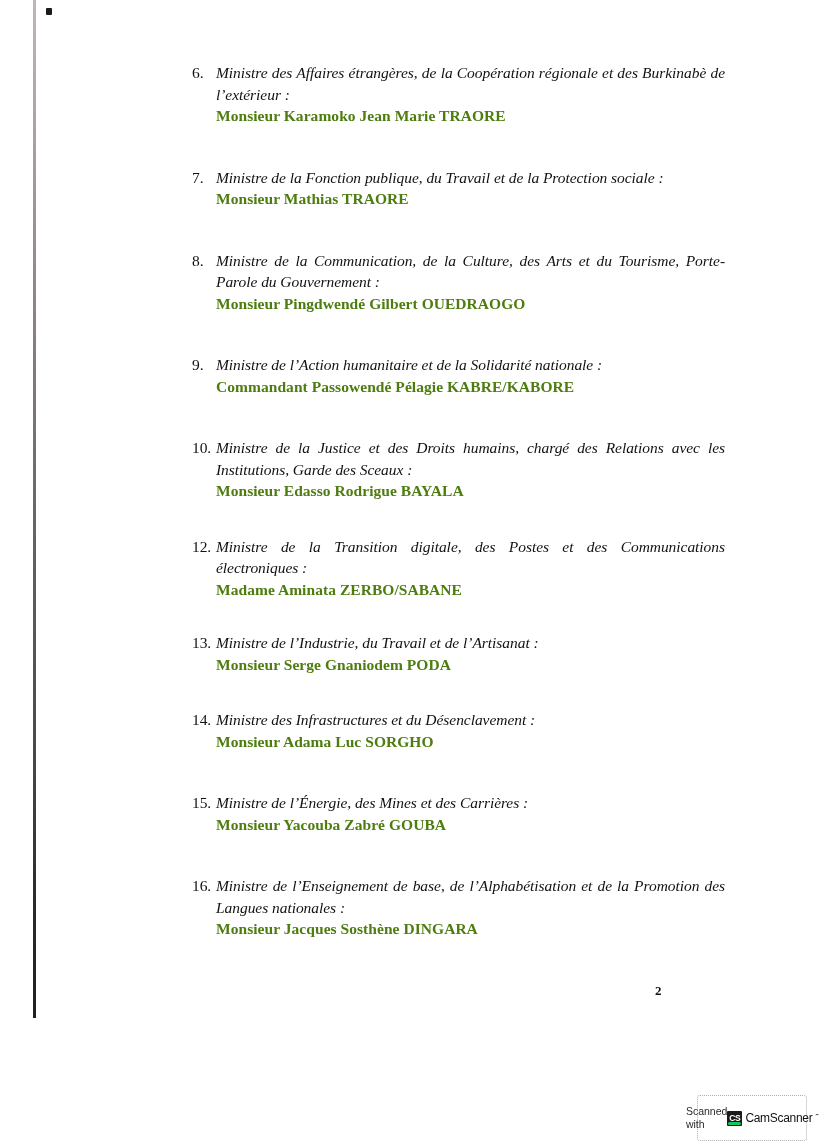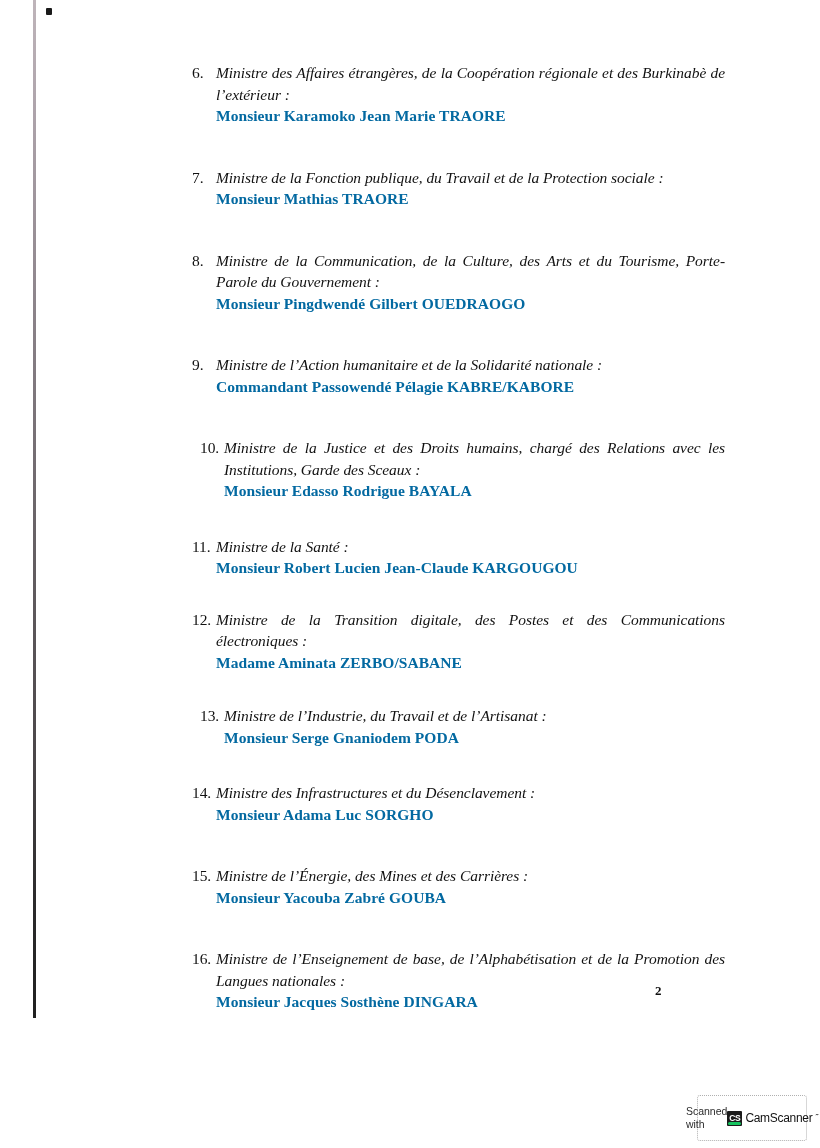--- a/index.html
+++ b/index.html
@@ -77,28 +77,28 @@
     line-height: 21.5px;
     color: #111111;
     text-align: justify;
     text-justify: inter-word;
     letter-spacing: -0.05px;
     font-style: italic;
   }
   .entry-name {
     font-size: 15.5px;
     line-height: 21.5px;
-    color: #0369a1;
+    color: #4d7c0f;
     font-weight: bold;
     letter-spacing: 0.05px;
     margin-top: 0px;
   }
 
   
-  .gap-lg { margin-bottom: 34px; margin-left: 8px; }
+  .gap-lg { margin-bottom: 34px; }
   .gap-xl { margin-bottom: 40px; }
   .gap-md { margin-bottom: 30px; }
   .gap-sm { margin-bottom: 32px; }
 
   
   .page-number {
     position: absolute;
     left: 655px;
     top: 983px;
     font-size: 13px;
@@ -203,25 +203,20 @@
       <div class="entry-title">Ministre de l’Action humanitaire et de la Solidarité nationale :</div>
       <div class="entry-name">Commandant Passowendé Pélagie KABRE/KABORE</div>
     </div>
 
     <div class="entry gap-lg">
       <div class="entry-num wide">10.</div>
       <div class="entry-title">Ministre de la Justice et des Droits humains, chargé des Relations avec les Institutions, Garde des Sceaux :</div>
       <div class="entry-name">Monsieur Edasso Rodrigue BAYALA</div>
     </div>
 
-    <div class="entry gap-md">
-      <div class="entry-num wide">11.</div>
-      <div class="entry-title">Ministre de la Santé :</div>
-      <div class="entry-name">Monsieur Robert Lucien Jean-Claude KARGOUGOU</div>
-    </div>
 
     <div class="entry gap-sm">
       <div class="entry-num wide">12.</div>
       <div class="entry-title">Ministre de la Transition digitale, des Postes et des Communications électroniques :</div>
       <div class="entry-name">Madame Aminata ZERBO/SABANE</div>
     </div>
 
     <div class="entry gap-lg">
       <div class="entry-num wide">13.</div>
       <div class="entry-title">Ministre de l’Industrie, du Travail et de l’Artisanat :</div>

